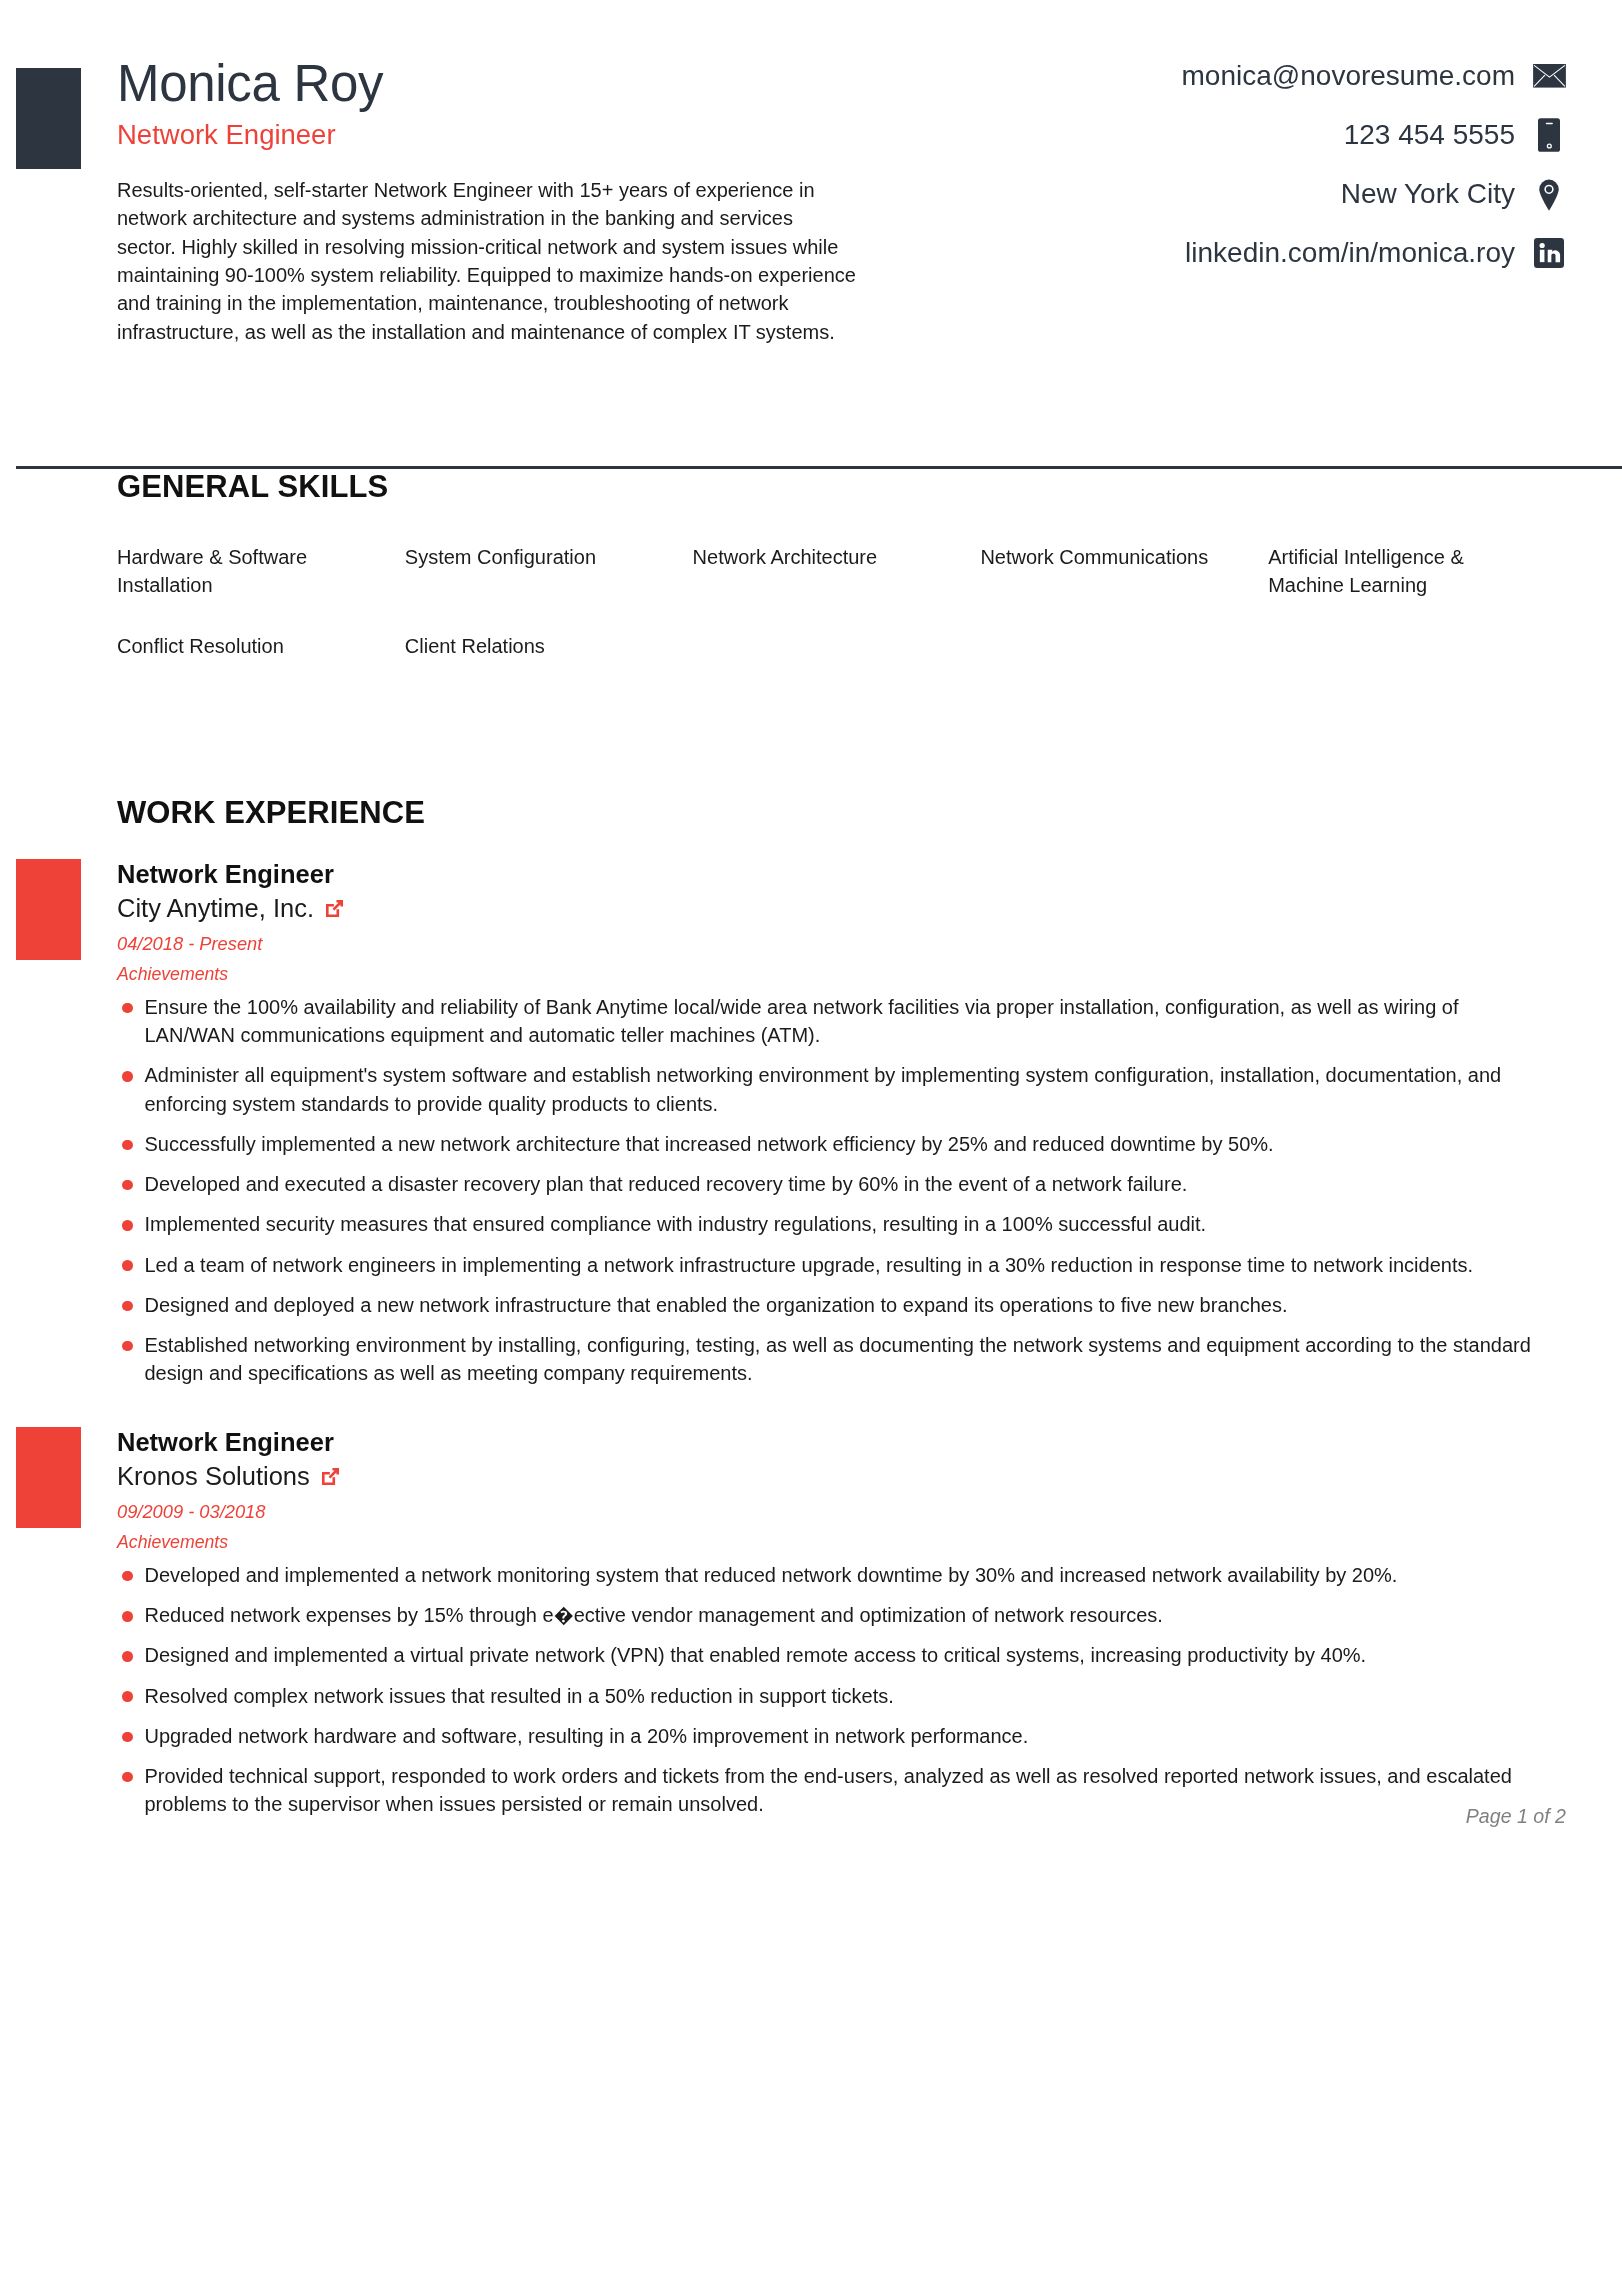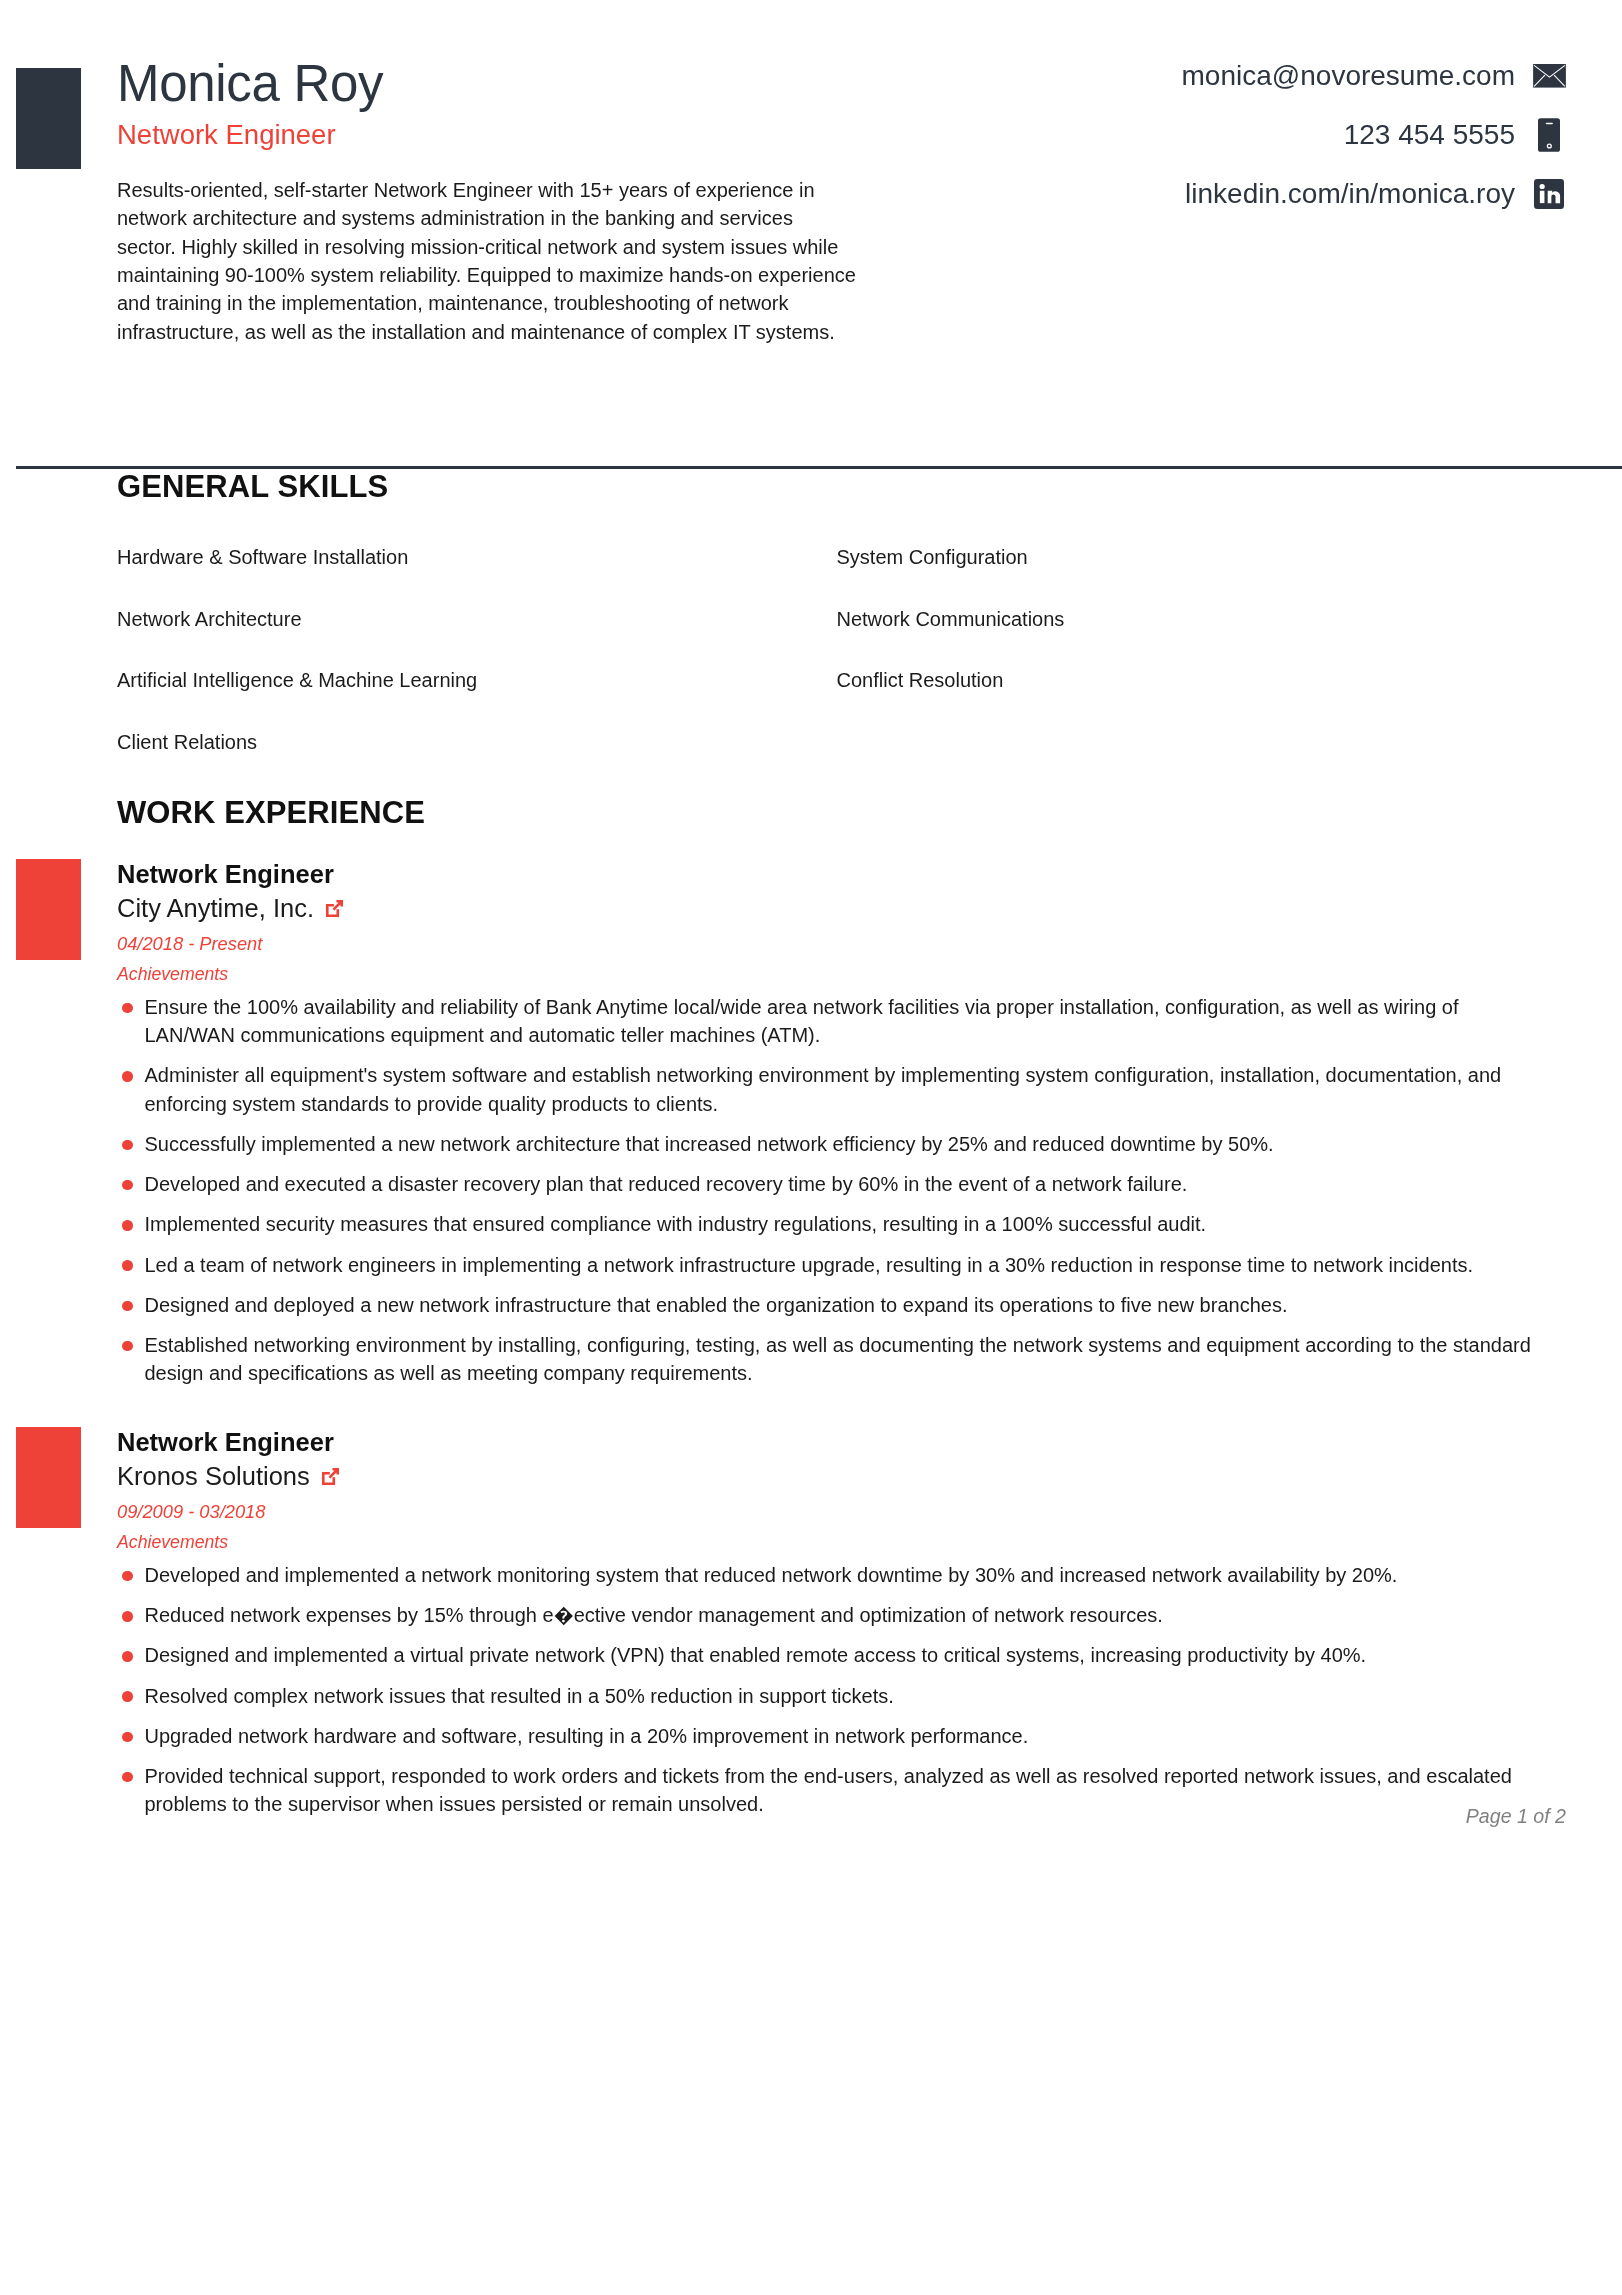--- a/index.html
+++ b/index.html
@@ -115,21 +115,21 @@
 
   
   .skills-section {
     position: absolute;
     left: 101px;
     top: 469px;
     width: 1439px;
   }
   .skills-grid {
     display: grid;
-    grid-template-columns: repeat(2, 1fr);
+    grid-template-columns: repeat(5, 1fr);
     column-gap: 0px;
     row-gap: 34px;
     margin-top: 39px;
   }
   .skill-item {
     font-size: 20px;
     line-height: 1.38;
     color: #1b1b1b;
     padding-right: 39px;
   }
@@ -261,20 +261,29 @@
         <span class="contact-text">123 454 5555</span>
         <span class="contact-icon">
           <svg width="22" height="34" viewBox="0 0 34 52">
             <rect x="0" y="0" width="34" height="52" rx="4" fill="#2d3640"></rect>
             <rect x="12" y="7" width="11" height="2.5" rx="1.2" fill="#ffffff"></rect>
             <circle cx="17.5" cy="43" r="3" fill="none" stroke="#ffffff" stroke-width="2"></circle>
           </svg>
         </span>
       </div>
 
+      <div class="contact-row">
+        <span class="contact-text">New York City</span>
+        <span class="contact-icon">
+          <svg width="22" height="33" viewBox="0 0 34 50">
+            <path d="M17 50 C17 50 2 27 2 17 A15 15 0 0 1 32 17 C32 27 17 50 17 50 Z" fill="#2d3640"></path>
+            <circle cx="17" cy="17" r="6" fill="none" stroke="#ffffff" stroke-width="2.4"></circle>
+          </svg>
+        </span>
+      </div>
 
       <div class="contact-row">
         <span class="contact-text">linkedin.com/in/monica.roy</span>
         <span class="contact-icon">
           <svg width="30" height="30" viewBox="0 0 46 46">
             <rect x="0" y="0" width="46" height="46" rx="5" fill="#2d3640"></rect>
             <rect x="9" y="18" width="7" height="19" fill="#ffffff"></rect>
             <circle cx="12.5" cy="11.5" r="4" fill="#ffffff"></circle>
             <path d="M21 18 h7 v3 a7 7 0 0 1 12 5 v11 h-7 V27 a3.2 3.2 0 0 0 -6.4 0 v10 H21 Z" fill="#ffffff"></path>
           </svg>

